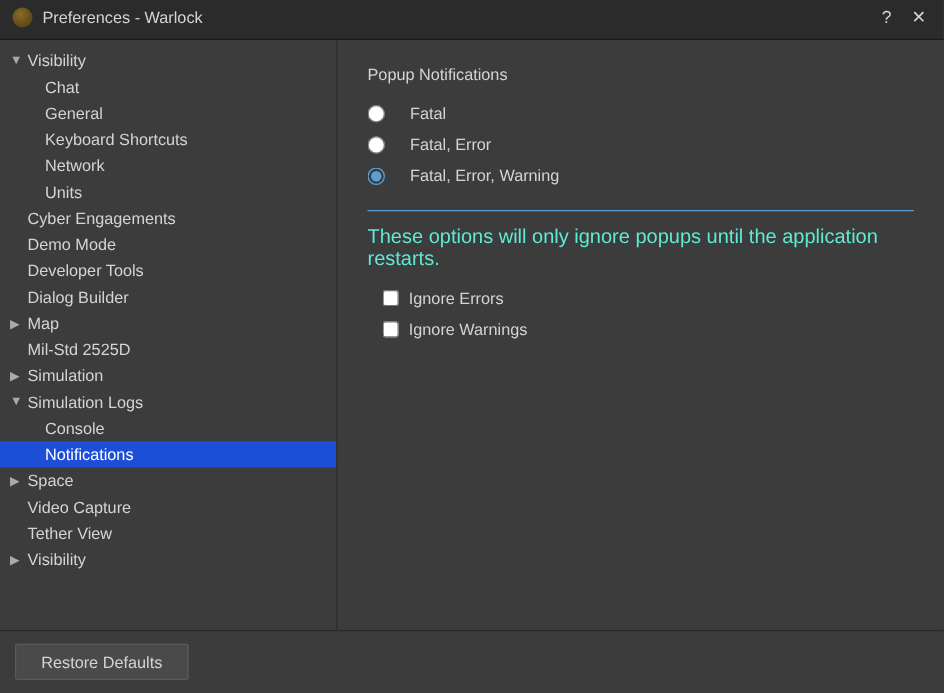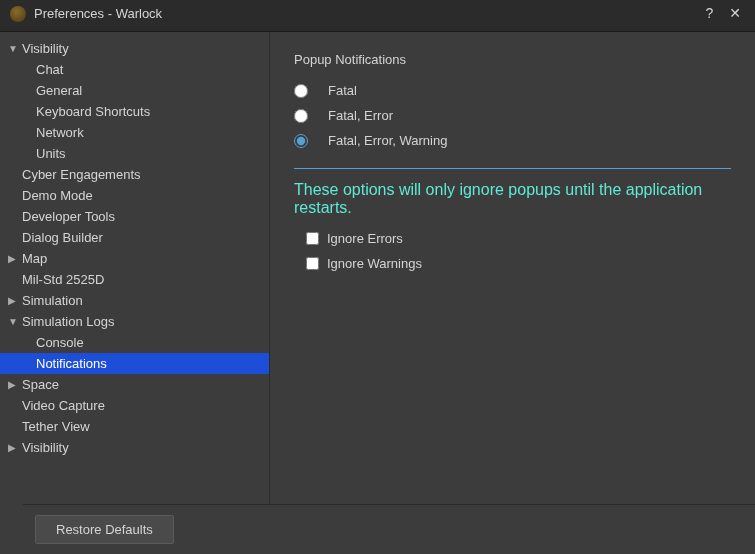--- a/index.html
+++ b/index.html
@@ -181,21 +181,20 @@
       cursor: pointer;
     }
 
     .footer {
       display: flex;
       align-items: center;
       padding: 10px 12px;
       border-top: 1px solid #2a2a2a;
       background: #3c3c3c;
       flex-shrink: 0;
-      margin-left: 23px;
     }
 
     .footer-left {
       flex: 1;
     }
 
     .footer-right {
       display: flex;
       gap: 8px;
     }

